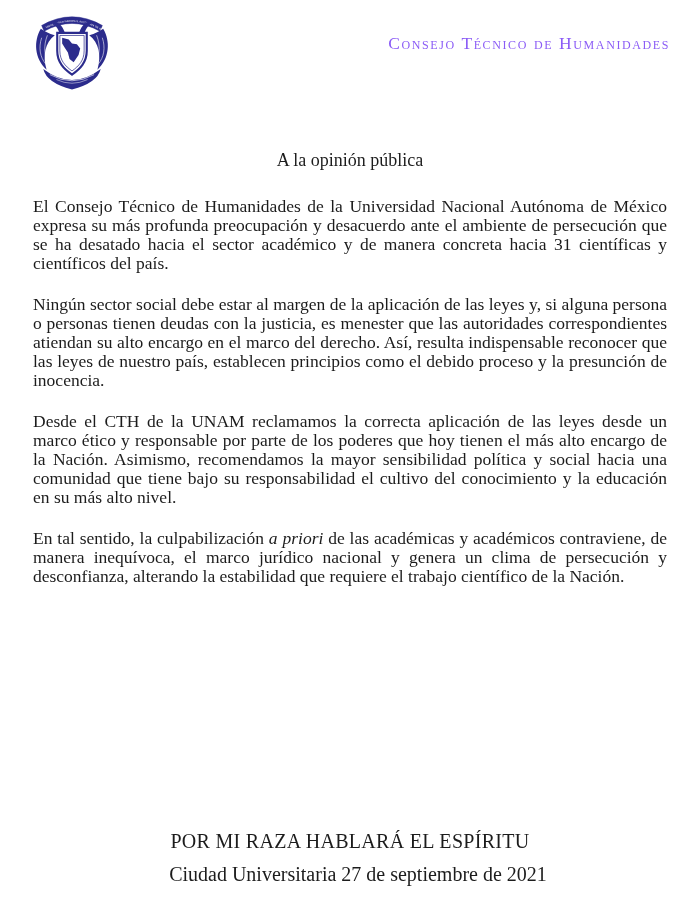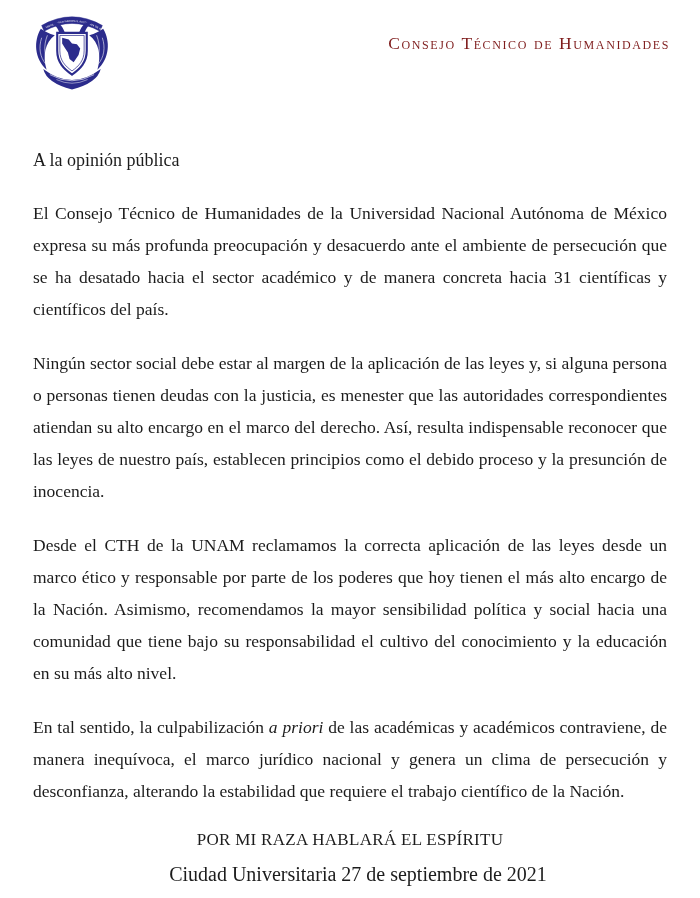--- a/index.html
+++ b/index.html
@@ -5,32 +5,32 @@
   html,body { margin:0; padding:0; background:#ffffff; }
   .page {
     position:relative; width:700px; height:898px; background:#ffffff;
     font-family:"Liberation Serif", serif; color:#1c1c1c; overflow:hidden;
   }
   .header { position:absolute; top:0; left:0; width:700px; height:110px; }
   .logo { position:absolute; top:8px; left:31px; width:82px; height:89px; }
   .org-title {
     position:absolute; top:33px; right:30px;
     font-variant:small-caps; font-size:17.5px; letter-spacing:1.6px;
-    color:#7f1d1d; white-space:nowrap;
+    color:#8b5cf6; white-space:nowrap;
   }
   .body-col { position:absolute; top:150px; left:33px; width:634px; }
-  .salutation { font-size:18px; margin:0 0 26px 0; }
+  .salutation { text-align:center; font-size:18px; margin:0 0 26px 0; }
   .para {
-    font-size:17.5px; line-height:32px; text-align:justify;
+    font-size:17.5px; line-height:19px; text-align:justify;
     margin:22px 0 0 0;
   }
   .para:first-of-type { margin-top:0; }
   .motto {
     position:absolute; top:830px; left:0; width:700px;
-    text-align:center; font-size:17px; letter-spacing:0.3px;
+    text-align:center; font-size:20px; letter-spacing:0.3px;
   }
   .dateline {
     position:absolute; top:863px; left:0; width:700px;
     text-align:center; font-size:20px;padding-left:8px;
   }
   .it { font-style:italic; }
 </style>
 </head>
 <body>
 

